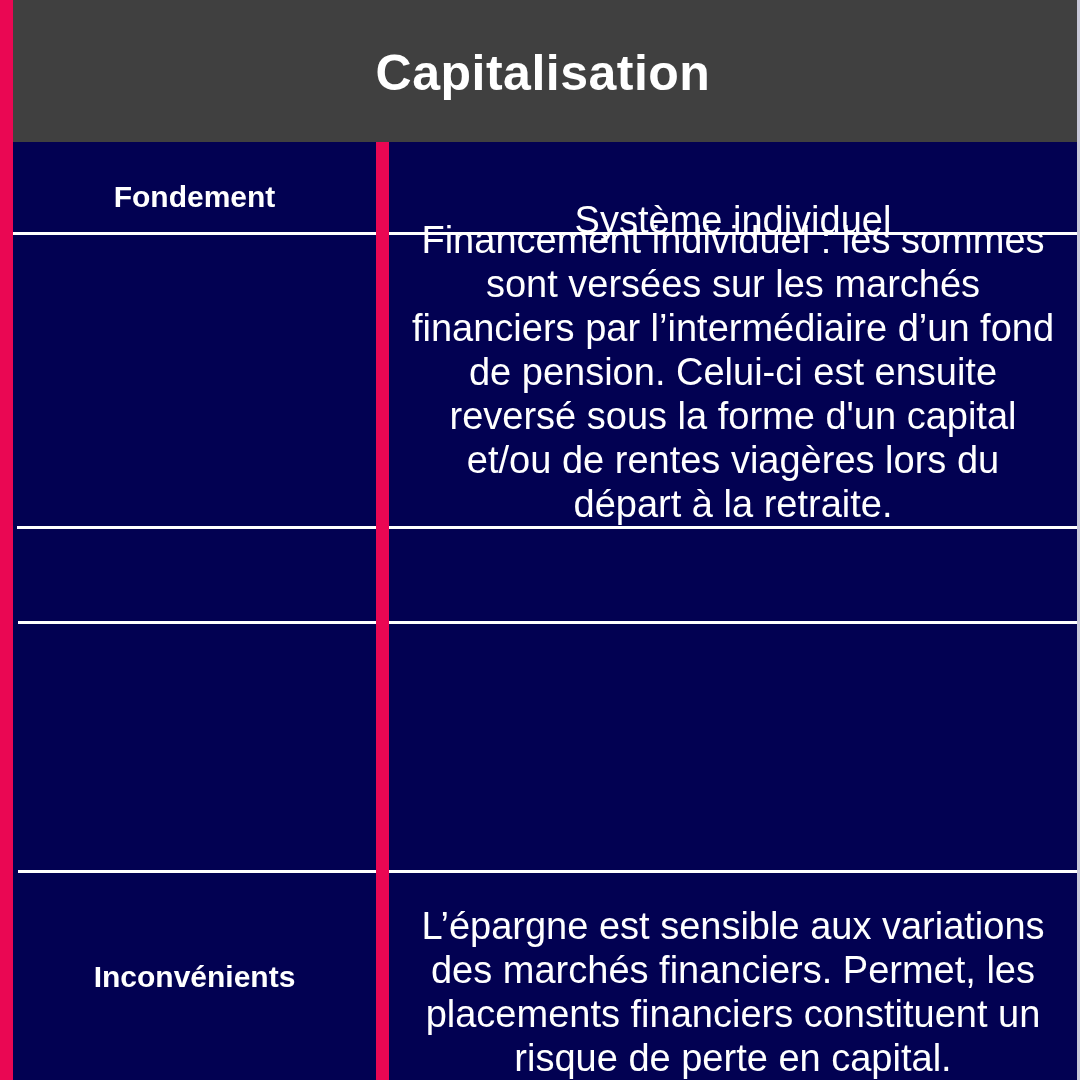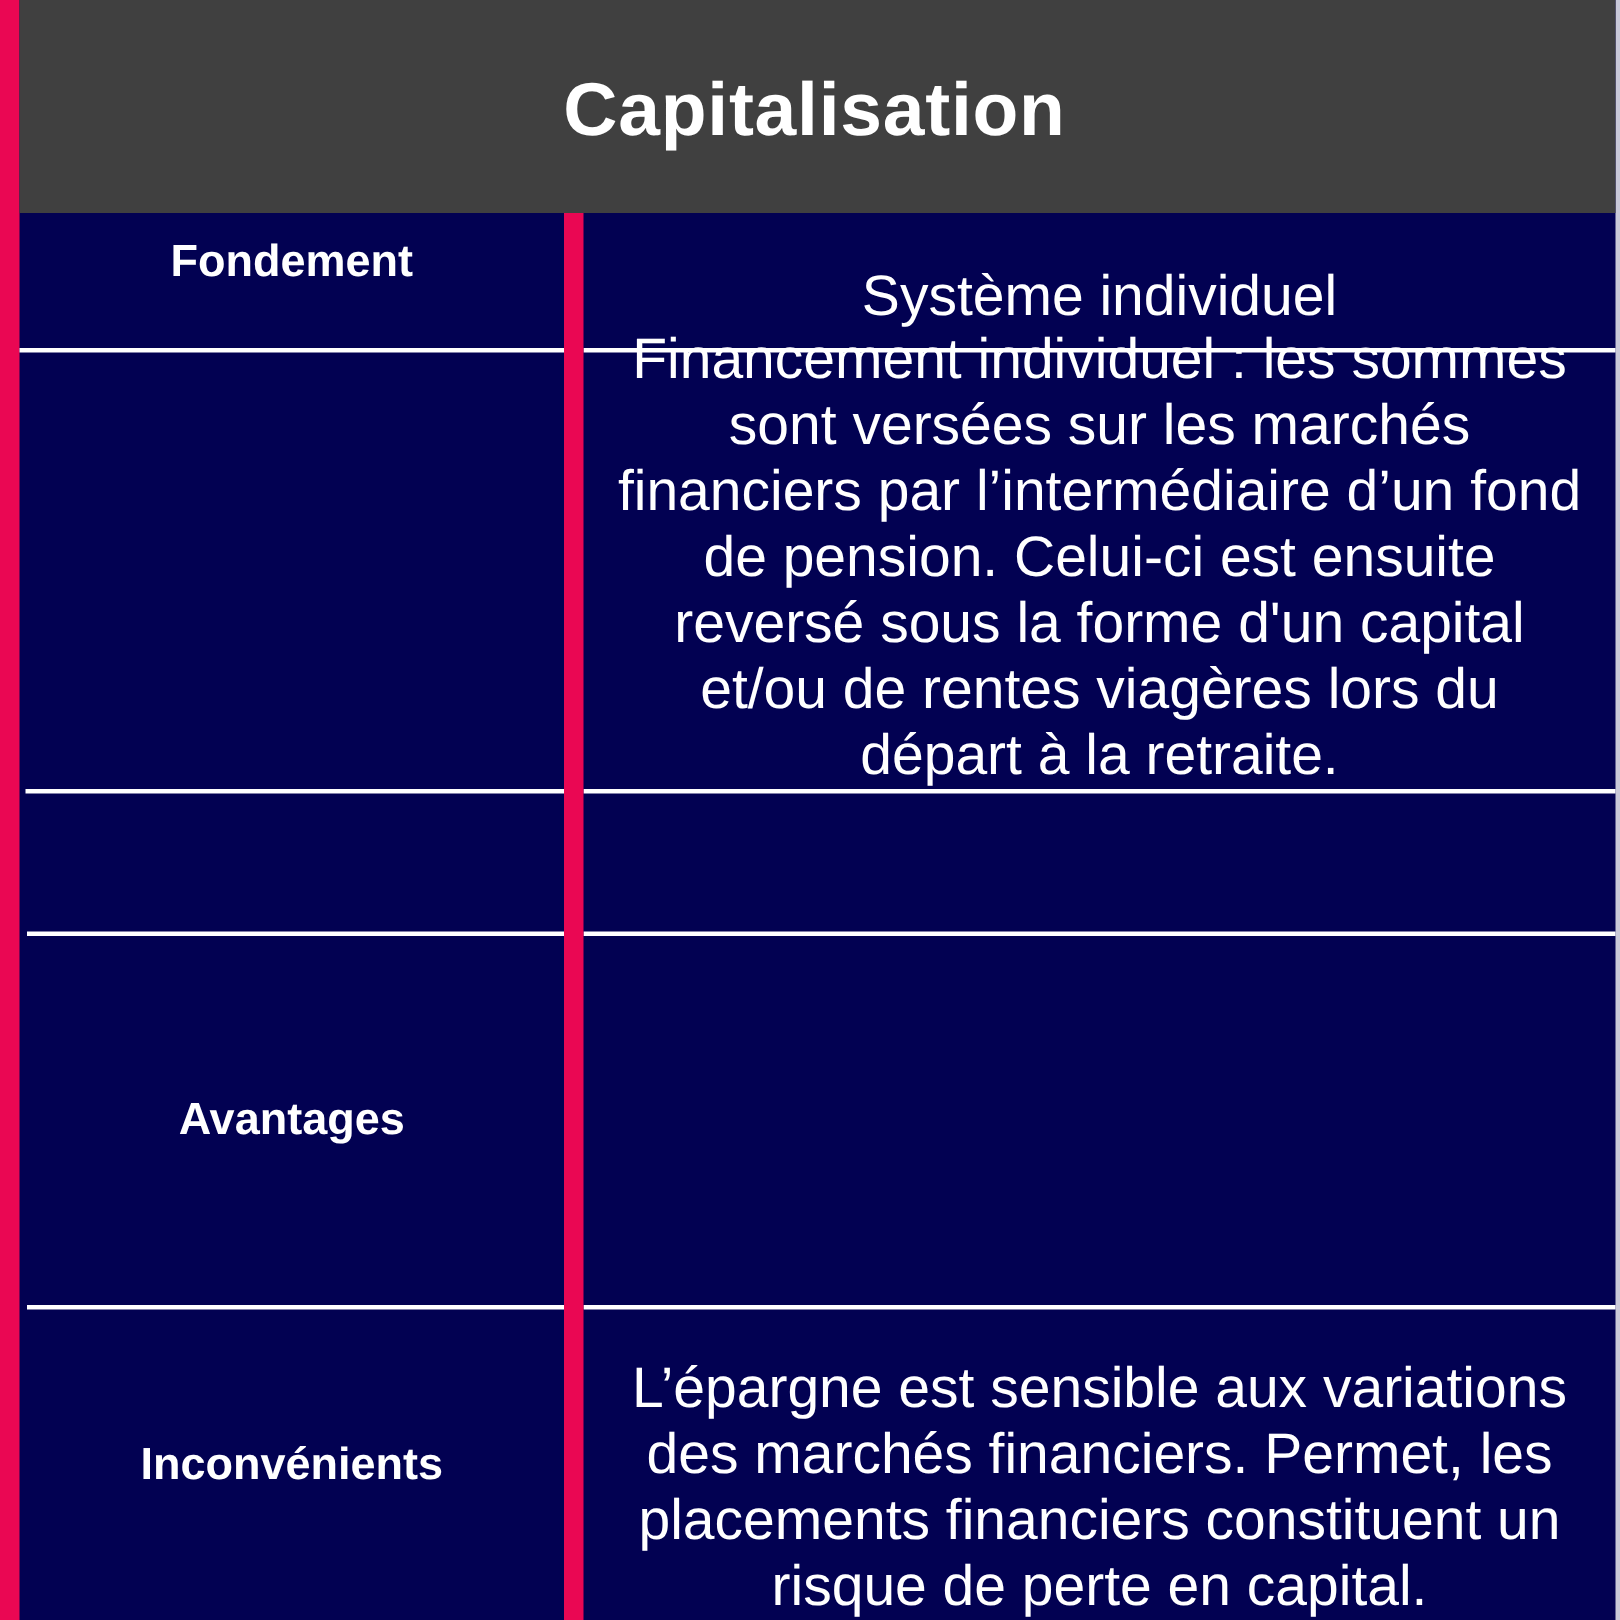--- a/index.html
+++ b/index.html
@@ -18,21 +18,21 @@
 </head>
 <body>
 
 <div class="left-strip"></div>
 <div class="right-edge"></div>
 
 <div class="header">
   <h1>Capitalisation</h1>
 </div>
 
-<div class="row" style="top:130px;height:90px;">
+<div class="row" style="top:152px;height:90px;">
   <div class="cell-label">Fondement</div>
   <div class="cell-value">
       <span>Système individuel</span>
     </div>
 </div>
 <div class="hline" style="top:232px;left:13px;width:363px;"></div>
 <div class="hline" style="top:232px;left:389px;width:688px;"></div>
 
 <div class="row" style="top:235px;height:291px;">
   <div class="cell-value">
@@ -41,21 +41,20 @@
 </div>
 <div class="hline" style="top:526px;left:17px;width:359px;"></div>
 <div class="hline" style="top:526px;left:389px;width:688px;"></div>
 
 <div class="row" style="top:529px;height:92px;">
 </div>
 <div class="hline" style="top:621px;left:18px;width:358px;"></div>
 <div class="hline" style="top:621px;left:389px;width:688px;"></div>
 
 <div class="row" style="top:624px;height:246px;">
-  <div class="cell-label">Avantages</div>
 </div>
 <div class="hline" style="top:870px;left:18px;width:358px;"></div>
 <div class="hline" style="top:870px;left:389px;width:688px;"></div>
 
 <div class="row" style="top:873px;height:207px;">
   <div class="cell-label">Inconvénients</div>
   <div class="cell-value">
       <span>L’épargne est sensible aux variations des marchés financiers. Permet, les placements financiers constituent un risque de perte en capital.</span>
     </div>
 </div>

